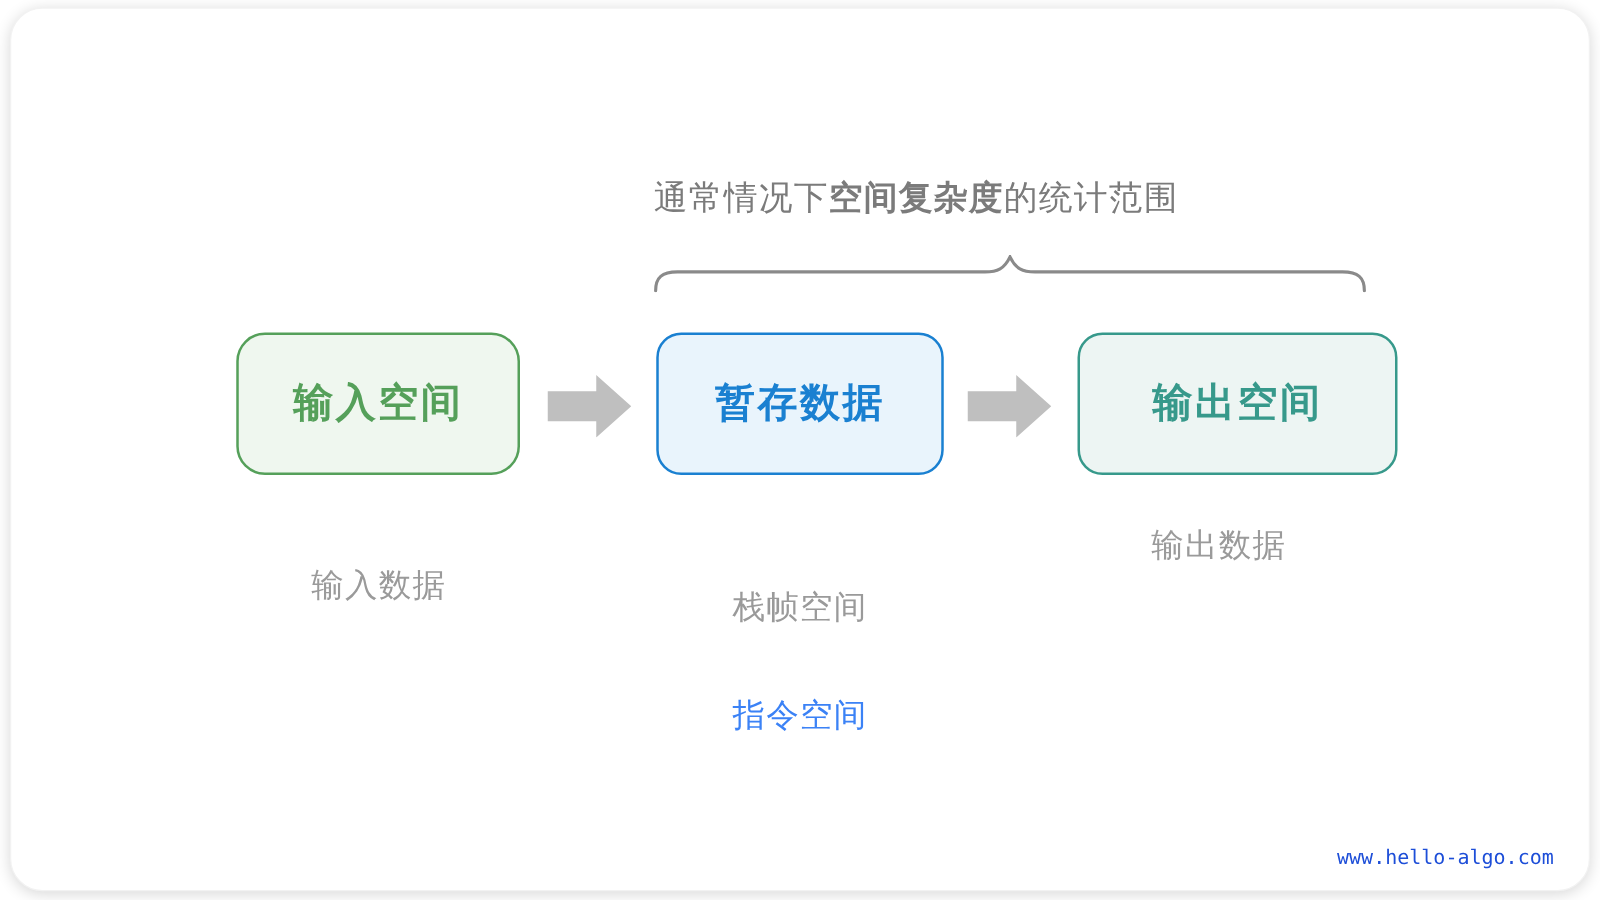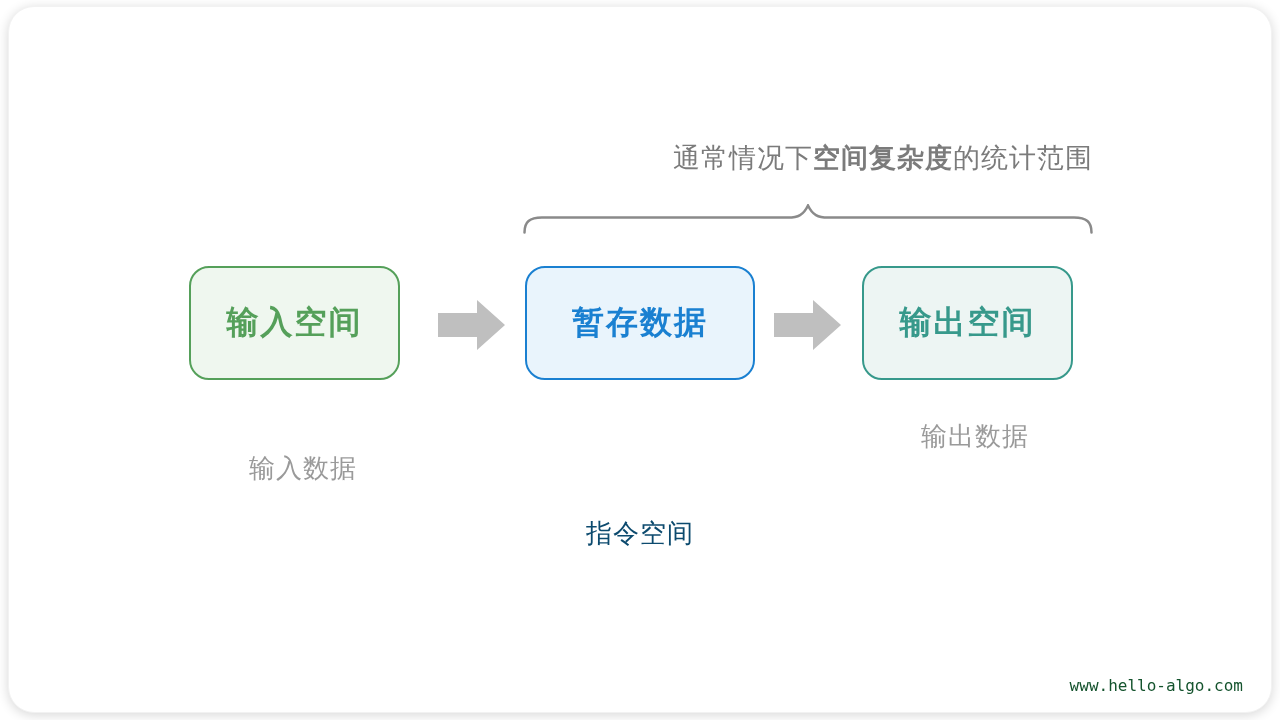--- a/index.html
+++ b/index.html
@@ -15,21 +15,21 @@
     position: absolute;
     left: 8px; top: 6px; right: 8px; bottom: 7px;
     background: #ffffff;
     border-radius: 26px;
     border: 1px solid #f2f2f2;
     box-shadow: 0 2px 12px rgba(0,0,0,0.16);
   }
   .title {
     position: absolute;
     left: 523px; top: 142px; width: 570px;
-    text-align: right;
+    text-align: left;
     font-size: 27px;
     line-height: 33px;
     letter-spacing: 1px;
     white-space: nowrap;
   }
   .title .bold { font-weight: bold; }
   .brace {
     position: absolute;
     left: 523px; top: 204px;
     width: 570px; height: 30px;
@@ -41,23 +41,23 @@
     border-style: solid;
     border-width: 2.5px;
     border-radius: 20px;
     display: flex;
     align-items: center;
     justify-content: center;
     font-size: 32px;
     font-weight: bold;
     letter-spacing: 2px;
   }
-  .box-input  { left: 189px; width: 211px; }
+  .box-input  { left: 189px; width: 227px; border-radius: 23px; }
   .box-temp   { left: 525px; width: 230px; }
-  .box-output { left: 862px; width: 211px; }
+  .box-output { left: 862px; width: 256px; }
   .arrow {
     position: absolute;
     top: 300px; width: 67px; height: 50px;
   }
   .arrow-1 { left: 438px; }
   .arrow-2 { left: 774px; }
   .note {
     position: absolute;
     width: 230px;
     text-align: center;
@@ -108,18 +108,19 @@
   <svg class="arrow arrow-2" viewBox="0 0 67 50" xmlns="http://www.w3.org/2000/svg">
     <polygon points="0,13 39,13 39,0 67,25 39,50 39,37 0,37" style="fill: rgb(191, 191, 191);"></polygon>
   </svg>
 
   <div class="box box-output" style="border-color: rgb(55, 153, 139); background-color: rgb(237, 245, 243); color: rgb(55, 153, 139);">
     <span class="box-label">输出空间</span>
   </div>
 
   <div class="note col-1 row-1" style="color: rgb(154, 154, 154);">输入数据</div>
 
-  <div class="note col-2 row-3" style="color: #0c4a6e;">指令空间</div>
+  <div class="note col-2 row-2" style="color: rgb(154, 154, 154);">栈帧空间</div>
+  <div class="note col-2 row-3" style="color: #3b82f6; margin-top: 39px;">指令空间</div>
 
   <div class="note col-3 row-1" style="color: rgb(154, 154, 154);">输出数据</div>
 
-  <div class="watermark" style="color: #14532d;">www.hello-algo.com</div>
+  <div class="watermark" style="color: #1d4ed8;">www.hello-algo.com</div>
 </div>
 
 </body></html>

